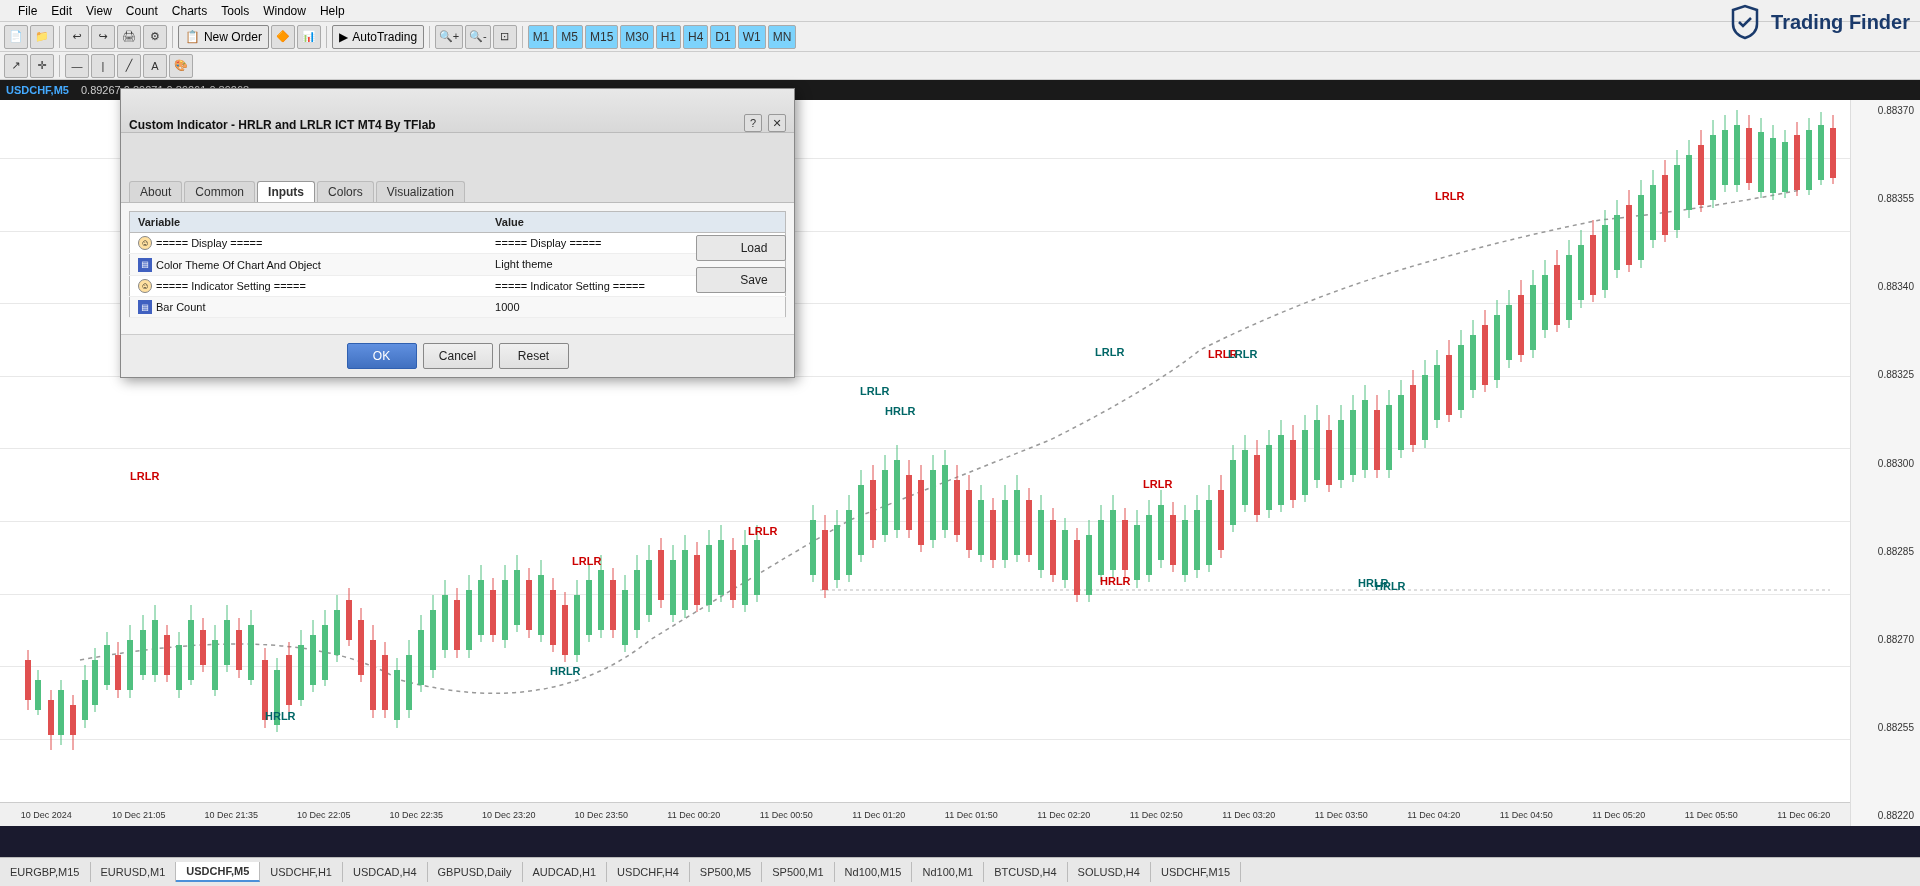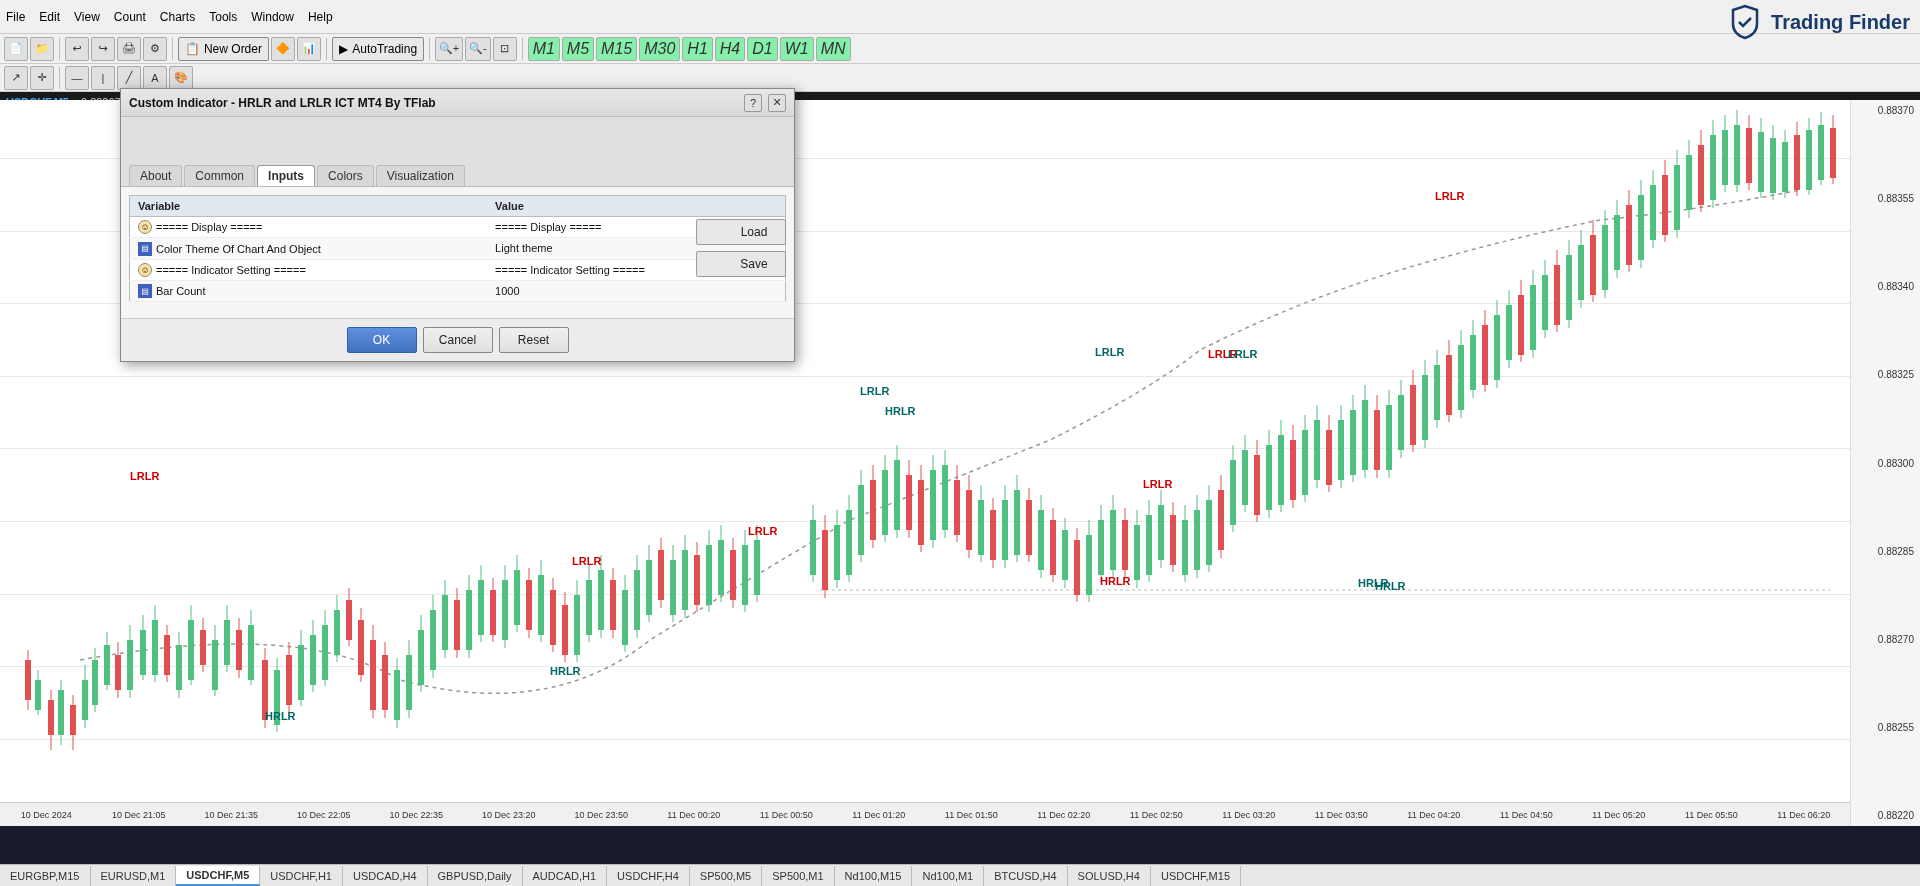--- a/index.html
+++ b/index.html
@@ -8,26 +8,26 @@
       height: 886px;
       overflow: hidden;
       font-family: 'Segoe UI', Tahoma, Arial, sans-serif;
       font-size: 12px;
       background: #1a1a2e;
       position: relative;
     }
 
     
     #menu-bar {
-      height: 34px;
+      height: 22px;
       background: #f0f0f0;
       display: flex;
       align-items: center;
       border-bottom: 1px solid #ccc;
-      padding: 0 0;
+      padding: 0 12px;
       gap: 2px;
     }
     .menu-item {
       padding: 1px 6px;
       font-size: 12px;
       color: #000;
       cursor: pointer;
       white-space: nowrap;
     }
 
@@ -50,30 +50,29 @@
       display: flex;
       align-items: center;
       justify-content: center;
       cursor: pointer;
       padding: 0 3px;
       font-size: 11px;
       color: #333;
     }
     .tb-sep { width: 1px; height: 22px; background: #bbb; margin: 0 3px; }
     .tb-label {
-      font-size: 16px;
+      font-size: 12px;
       color: #333;
       padding: 0 4px;
-      background: #86efac;
+      background: #7dd3fc;
       border: 1px solid #aaa;
       border-radius: 2px;
       height: 24px;
       display: flex;
       align-items: center;
-      font-style: italic;
     }
     .new-order-btn {
       background: #e8e8e8;
       border: 1px solid #888;
       border-radius: 2px;
       display: flex;
       align-items: center;
       height: 24px;
       padding: 0 6px;
       gap: 4px;
@@ -195,21 +194,21 @@
       text-align: center;
       white-space: nowrap;
     }
 
     
     #bottom-tabs {
       position: absolute;
       bottom: 0;
       left: 0;
       right: 0;
-      height: 22px;
+      height: 29px;
       background: #e8e8e8;
       display: flex;
       align-items: center;
       border-top: 1px solid #bbb;
       overflow: hidden;
     }
     .bottom-tab {
       height: 20px;
       padding: 0 10px;
       font-size: 11px;
@@ -239,23 +238,23 @@
       left: 120px;
       width: 675px;
       background: #f0f0f0;
       border: 1px solid #888;
       box-shadow: 3px 3px 12px rgba(0,0,0,0.4);
       pointer-events: all;
       font-size: 12px;
     }
     #modal-titlebar {
       background: linear-gradient(to bottom, #e8e8e8, #d8d8d8);
-      height: 28px;
-      display: flex;
-      align-items: center;
+      height: 44px;
+      display: flex;
+      align-items: flex-end;
       justify-content: space-between;
       padding: 0 8px;
       border-bottom: 1px solid #bbb;
     }
     #modal-title {
       font-size: 12px;
       font-weight: 600;
       color: #111;
     }
     .title-actions {

